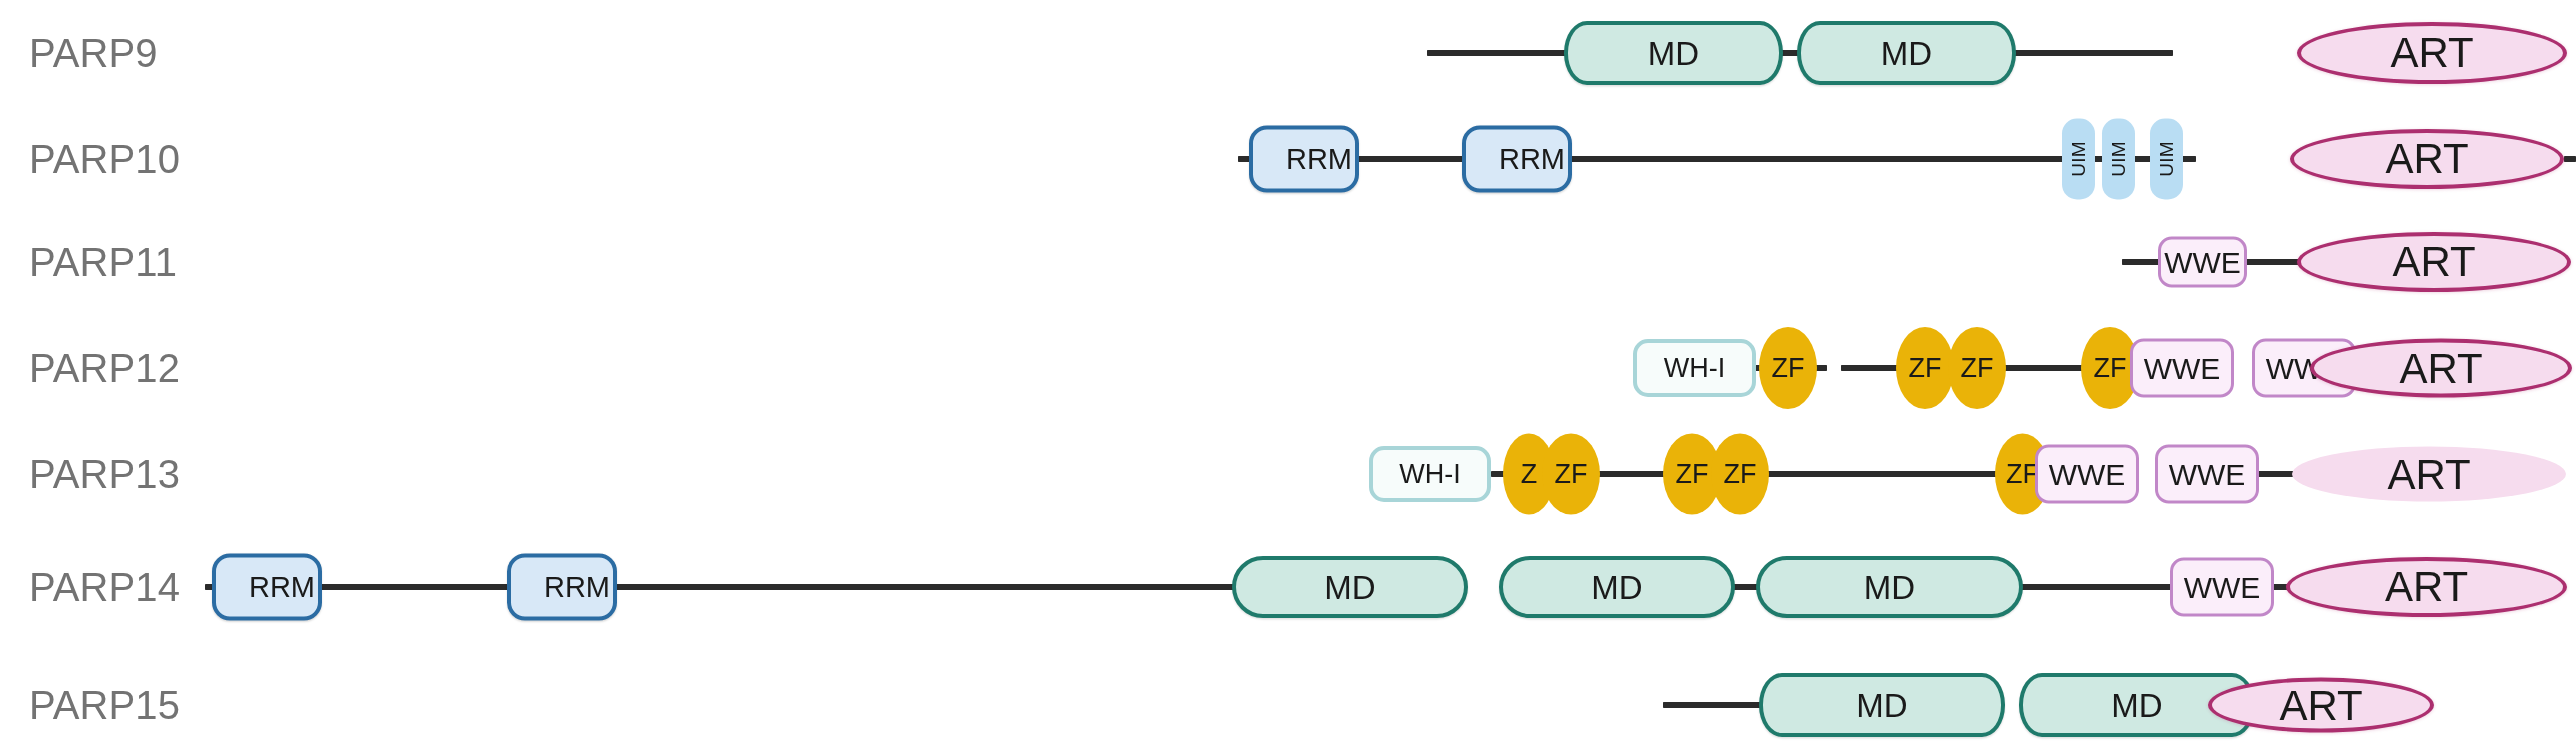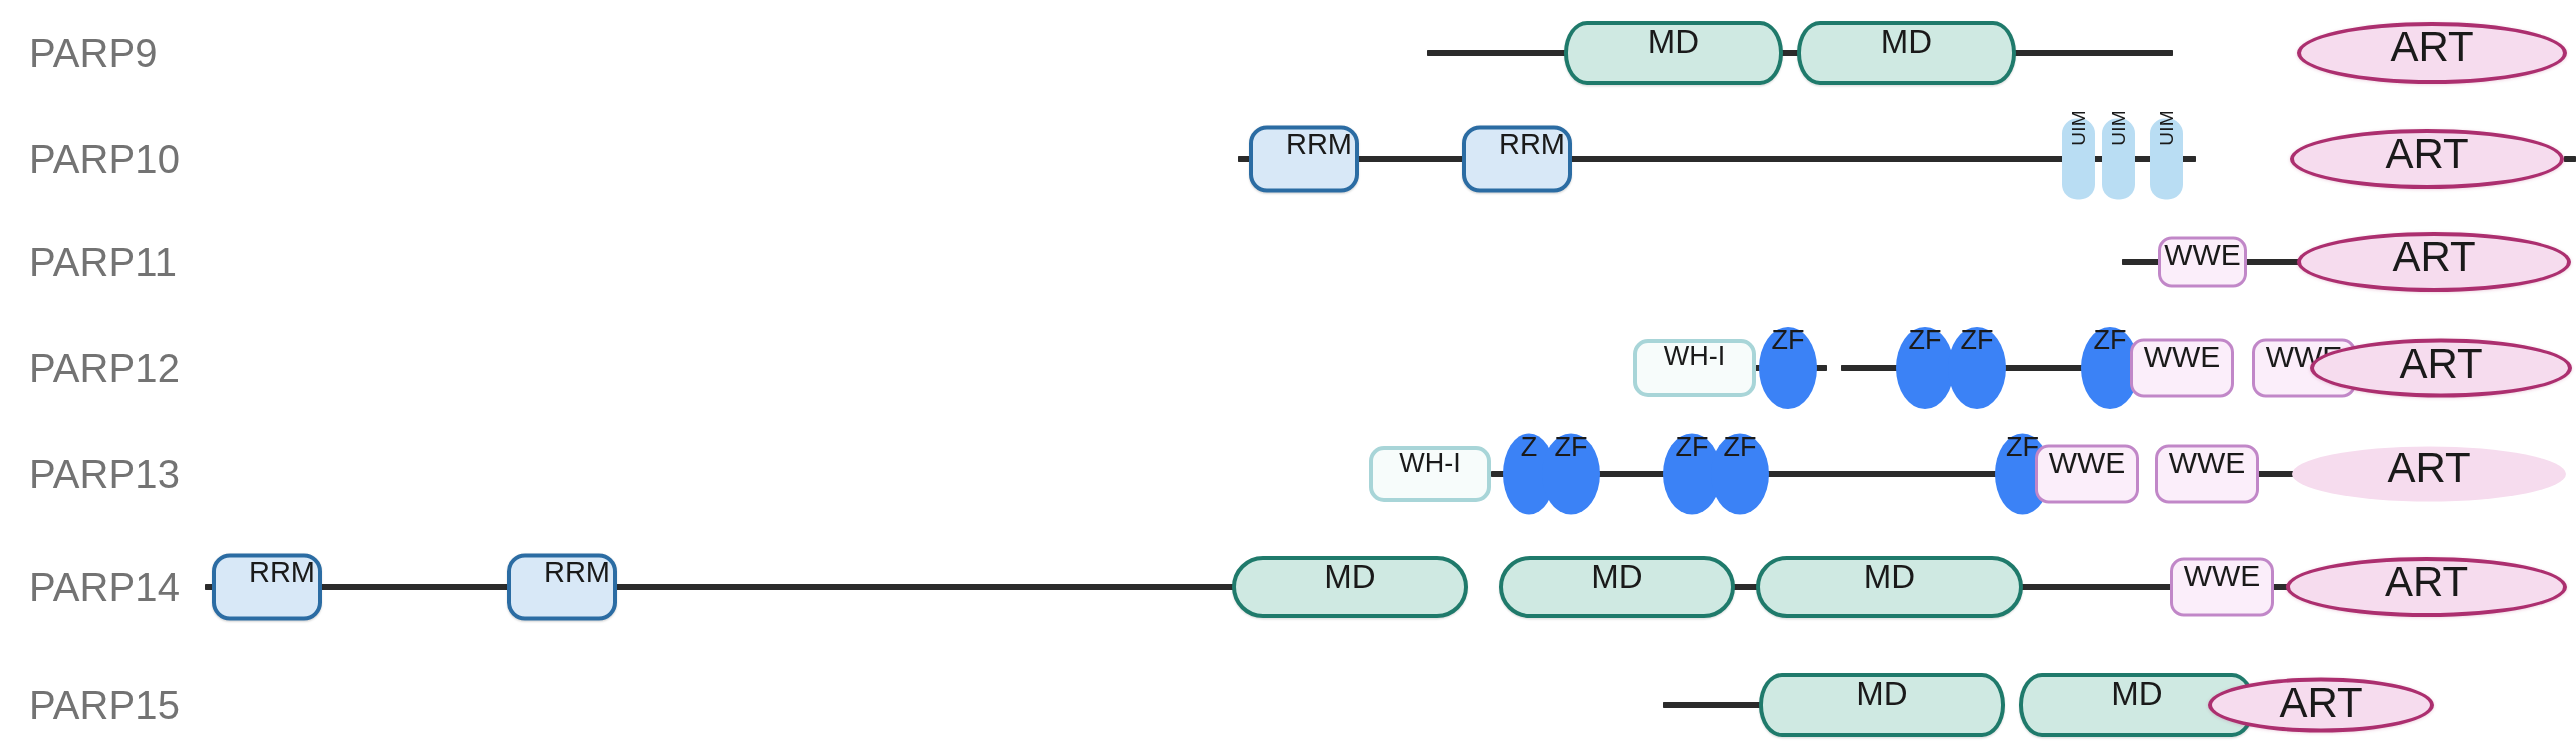--- a/index.html
+++ b/index.html
@@ -43,21 +43,21 @@
     background: #2b2b2b;
     transform: translateY(-50%);
     border-radius: 0.7px;
   }
   
   .domain {
     position: absolute;
     transform: translateY(-50%);
     box-sizing: border-box;
     display: flex;
-    align-items: flex-start;
+    align-items: center;
     justify-content: center;
     color: #1a1a1a;
     white-space: nowrap;
     font-family: "Liberation Sans", sans-serif;
     line-height: 1;
   }
   
   .dom-MD {
     background: #cfe9e2;
     border: 4.1px solid #1f7a6b;
@@ -110,21 +110,21 @@
   }
   
   .dom-WHI {
     background: #f7fcfb;
     border: 4.1px solid #a8d5d8;
     border-radius: 15px;
     font-size: 27px;
   }
   
   .dom-ZF {
-    background: #3b82f6;
+    background: #eab308;
     border: 0 none;
     border-radius: 50%;
     font-size: 27px;
   }
 </style>
 </head>
 <body>
 
 <div id="diagram-root">
     <div class="protein-row" style="top: 53px;">

